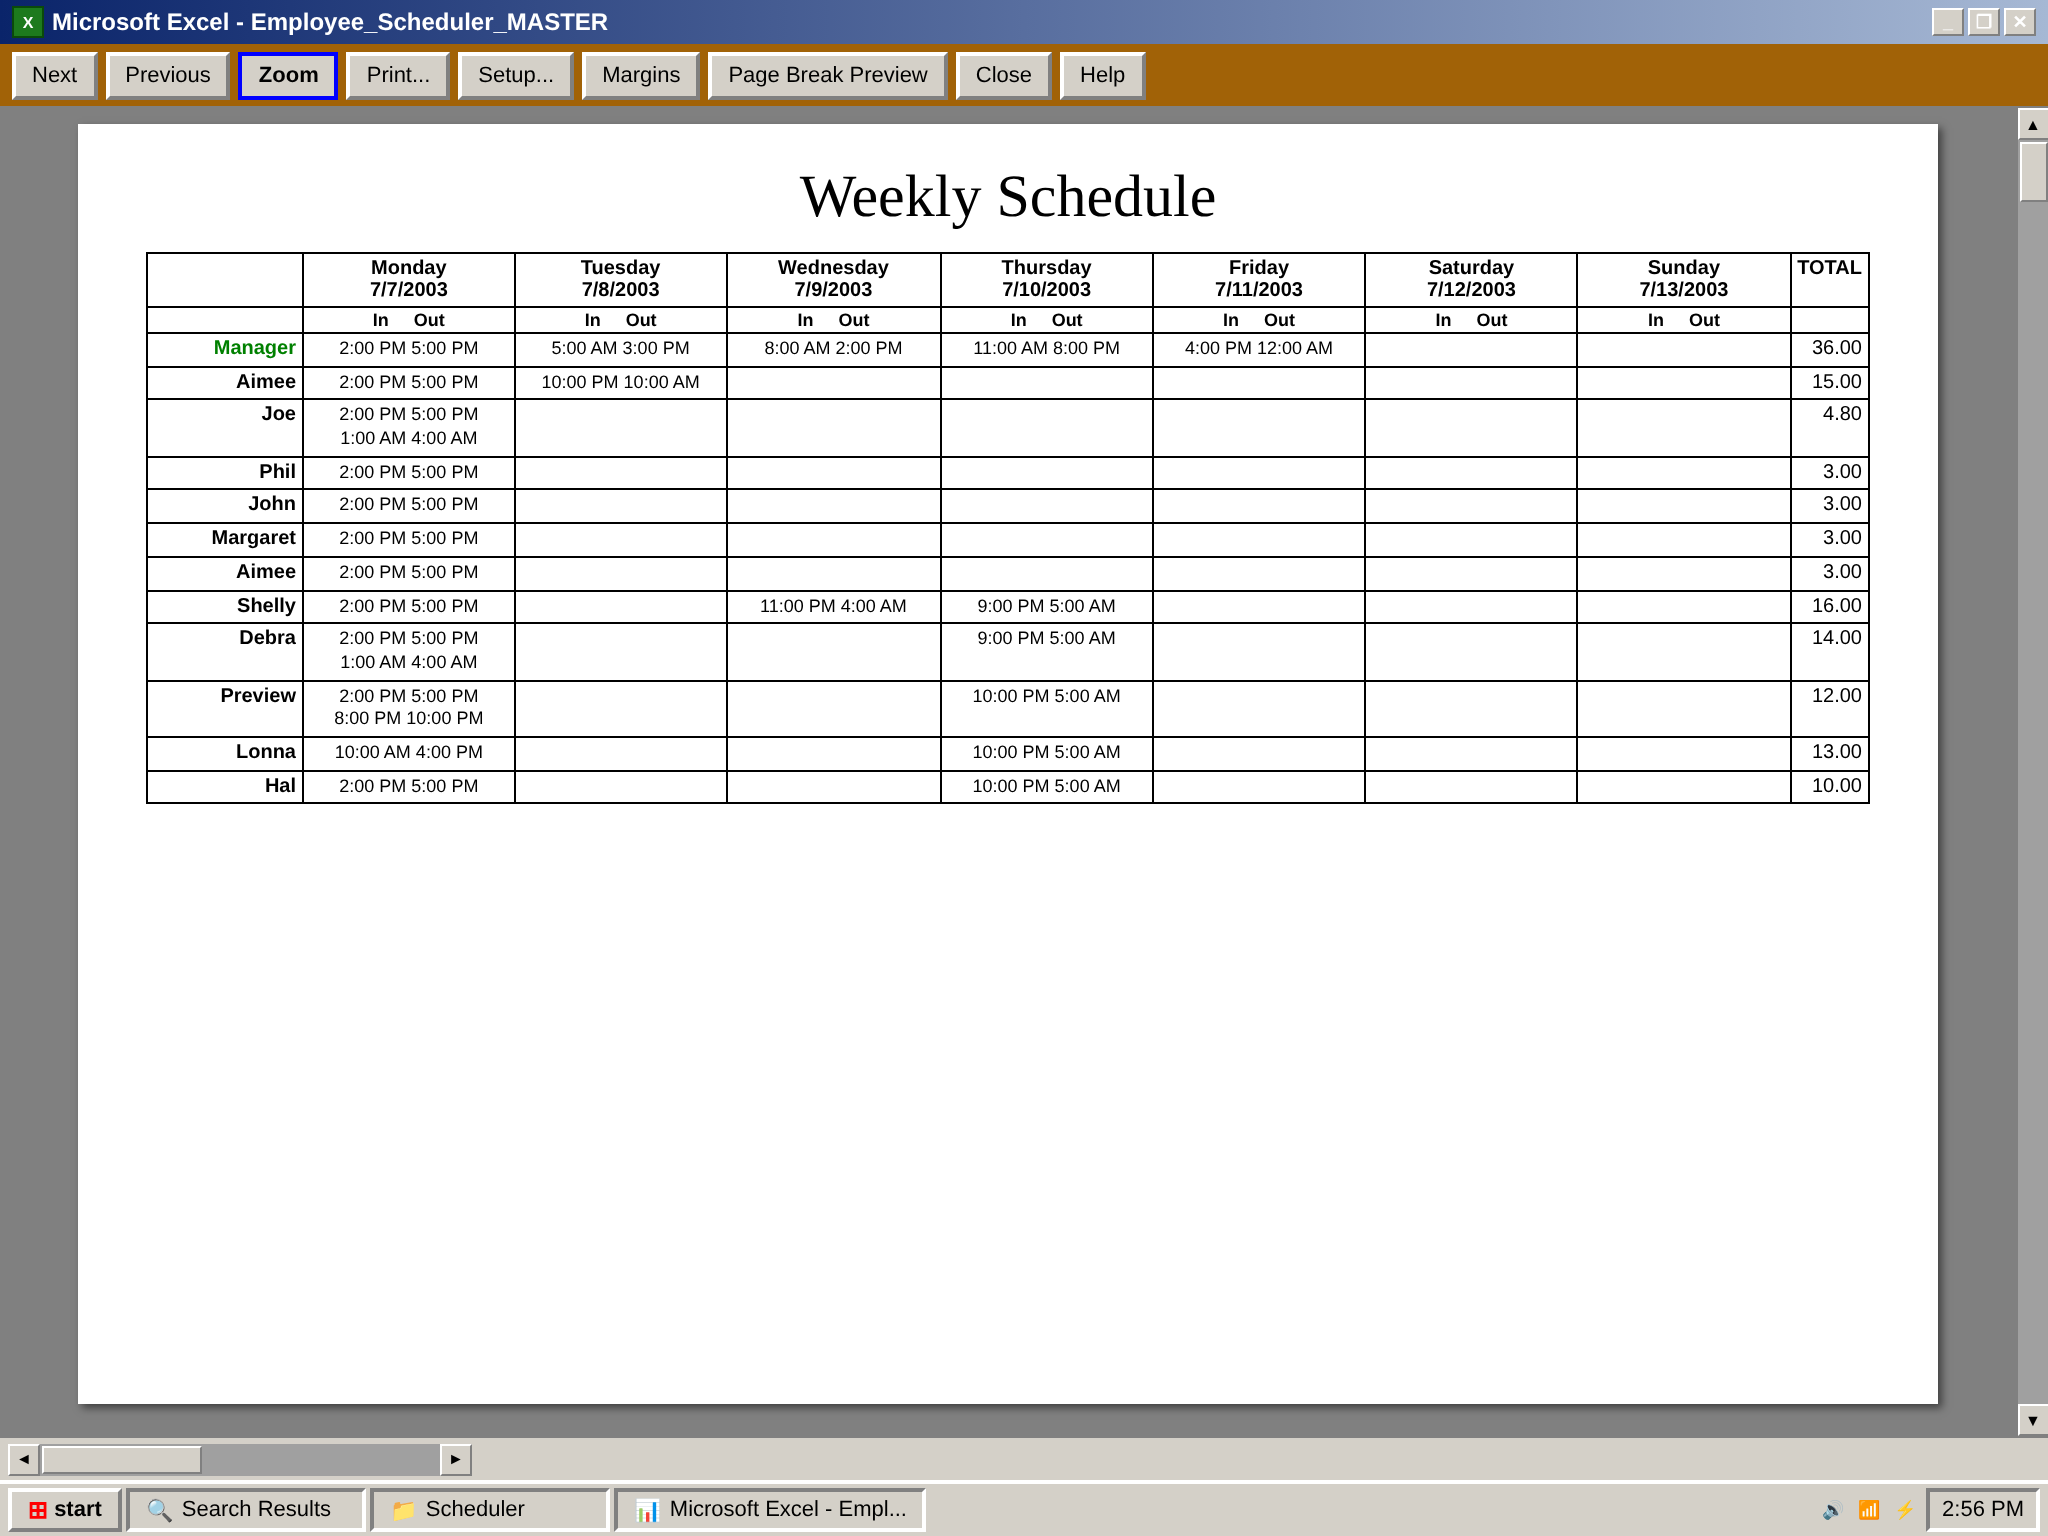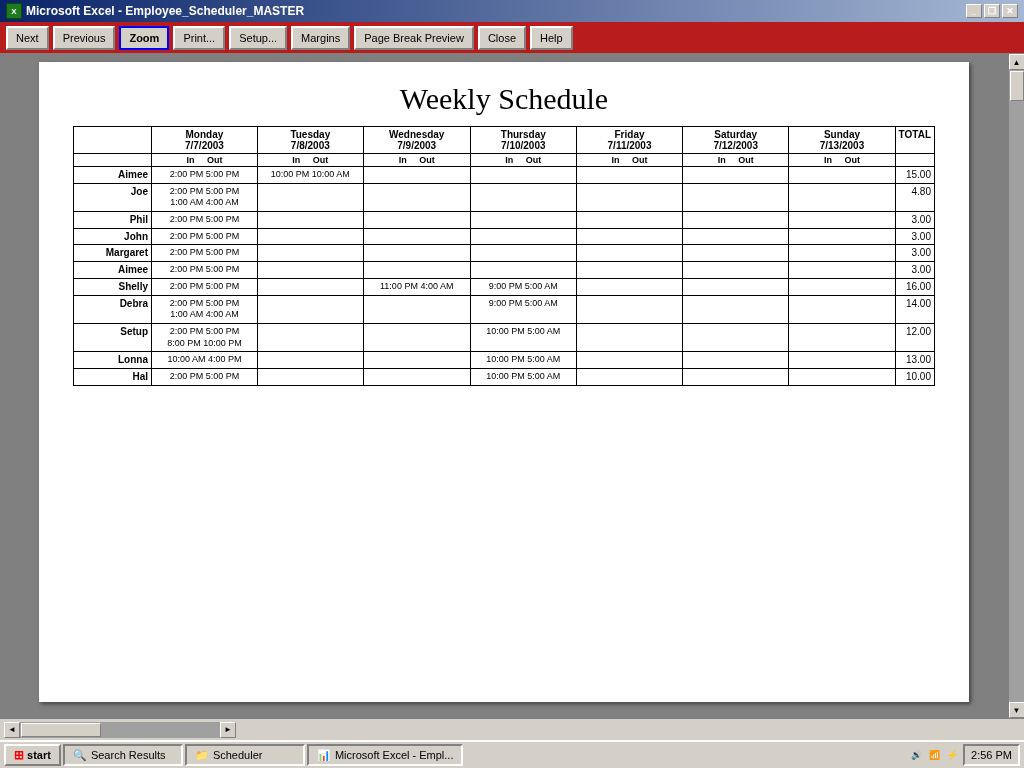--- a/index.html
+++ b/index.html
@@ -21,21 +21,21 @@
     .title-bar-icon { width: 16px; height: 16px; background: #1d7a1d; border: 1px solid #0a4a0a; display: flex; align-items: center; justify-content: center; color: white; font-size: 8px; }
     .title-bar-controls { display: flex; gap: 2px; }
     .title-btn {
       width: 16px; height: 14px; background: #d4d0c8; border: 1px solid #808080;
       border-top-color: #fff; border-left-color: #fff;
       display: flex; align-items: center; justify-content: center; font-size: 9px; cursor: pointer;
     }
 
     
     .toolbar {
-      background: #b91c1c;
+      background: #a16207;
       border-bottom: 1px solid #808080;
       padding: 4px 6px;
       display: flex;
       gap: 4px;
       height: 32px;
       align-items: center;
     }
     .toolbar-btn {
       background: #d4d0c8;
       border: 2px solid;
@@ -350,20 +350,31 @@
             <th style="border:1px solid #000; font-size:9px; text-align:center;">In&nbsp;&nbsp;&nbsp;&nbsp;&nbsp;Out</th>
             <th style="border:1px solid #000; font-size:9px; text-align:center;">In&nbsp;&nbsp;&nbsp;&nbsp;&nbsp;Out</th>
             <th style="border:1px solid #000; font-size:9px; text-align:center;">In&nbsp;&nbsp;&nbsp;&nbsp;&nbsp;Out</th>
             <th style="border:1px solid #000; font-size:9px; text-align:center;">In&nbsp;&nbsp;&nbsp;&nbsp;&nbsp;Out</th>
             <th style="border:1px solid #000; font-size:9px; text-align:center;">In&nbsp;&nbsp;&nbsp;&nbsp;&nbsp;Out</th>
             <th style="border:1px solid #000; font-size:9px; text-align:center;">In&nbsp;&nbsp;&nbsp;&nbsp;&nbsp;Out</th>
             <th style="border:1px solid #000;"></th>
           </tr>
         </thead>
         <tbody id="schedule-body">
+        <tr>
+              <td class="name-cell manager-name">Manager</td>
+              <td class="time-cell">2:00 PM 5:00 PM</td>
+              <td class="time-cell">5:00 AM 3:00 PM</td>
+              <td class="time-cell">8:00 AM   2:00 PM</td>
+              <td class="time-cell">11:00 AM 8:00 PM</td>
+              <td class="time-cell">4:00 PM 12:00 AM</td>
+              <td class="time-cell"></td>
+              <td class="time-cell"></td>
+              <td class="total-cell">36.00</td>
+            </tr>
             <tr>
               <td class="name-cell">Aimee</td>
               <td class="time-cell">2:00 PM 5:00 PM</td>
               <td class="time-cell">10:00 PM 10:00 AM</td>
               <td class="time-cell"></td>
               <td class="time-cell"></td>
               <td class="time-cell"></td>
               <td class="time-cell"></td>
               <td class="time-cell"></td>
               <td class="total-cell">15.00</td>
@@ -439,21 +450,21 @@
               <td class="time-cell">2:00 PM 5:00 PM<br>1:00 AM 4:00 AM</td>
               <td class="time-cell"></td>
               <td class="time-cell"></td>
               <td class="time-cell">9:00 PM 5:00 AM</td>
               <td class="time-cell"></td>
               <td class="time-cell"></td>
               <td class="time-cell"></td>
               <td class="total-cell">14.00</td>
             </tr>
             <tr>
-              <td class="name-cell">Setup</td>
+              <td class="name-cell">Preview</td>
               <td class="time-cell">2:00 PM 5:00 PM<br>8:00 PM 10:00 PM</td>
               <td class="time-cell"></td>
               <td class="time-cell"></td>
               <td class="time-cell">10:00 PM 5:00 AM</td>
               <td class="time-cell"></td>
               <td class="time-cell"></td>
               <td class="time-cell"></td>
               <td class="total-cell">12.00</td>
             </tr>
             <tr>

